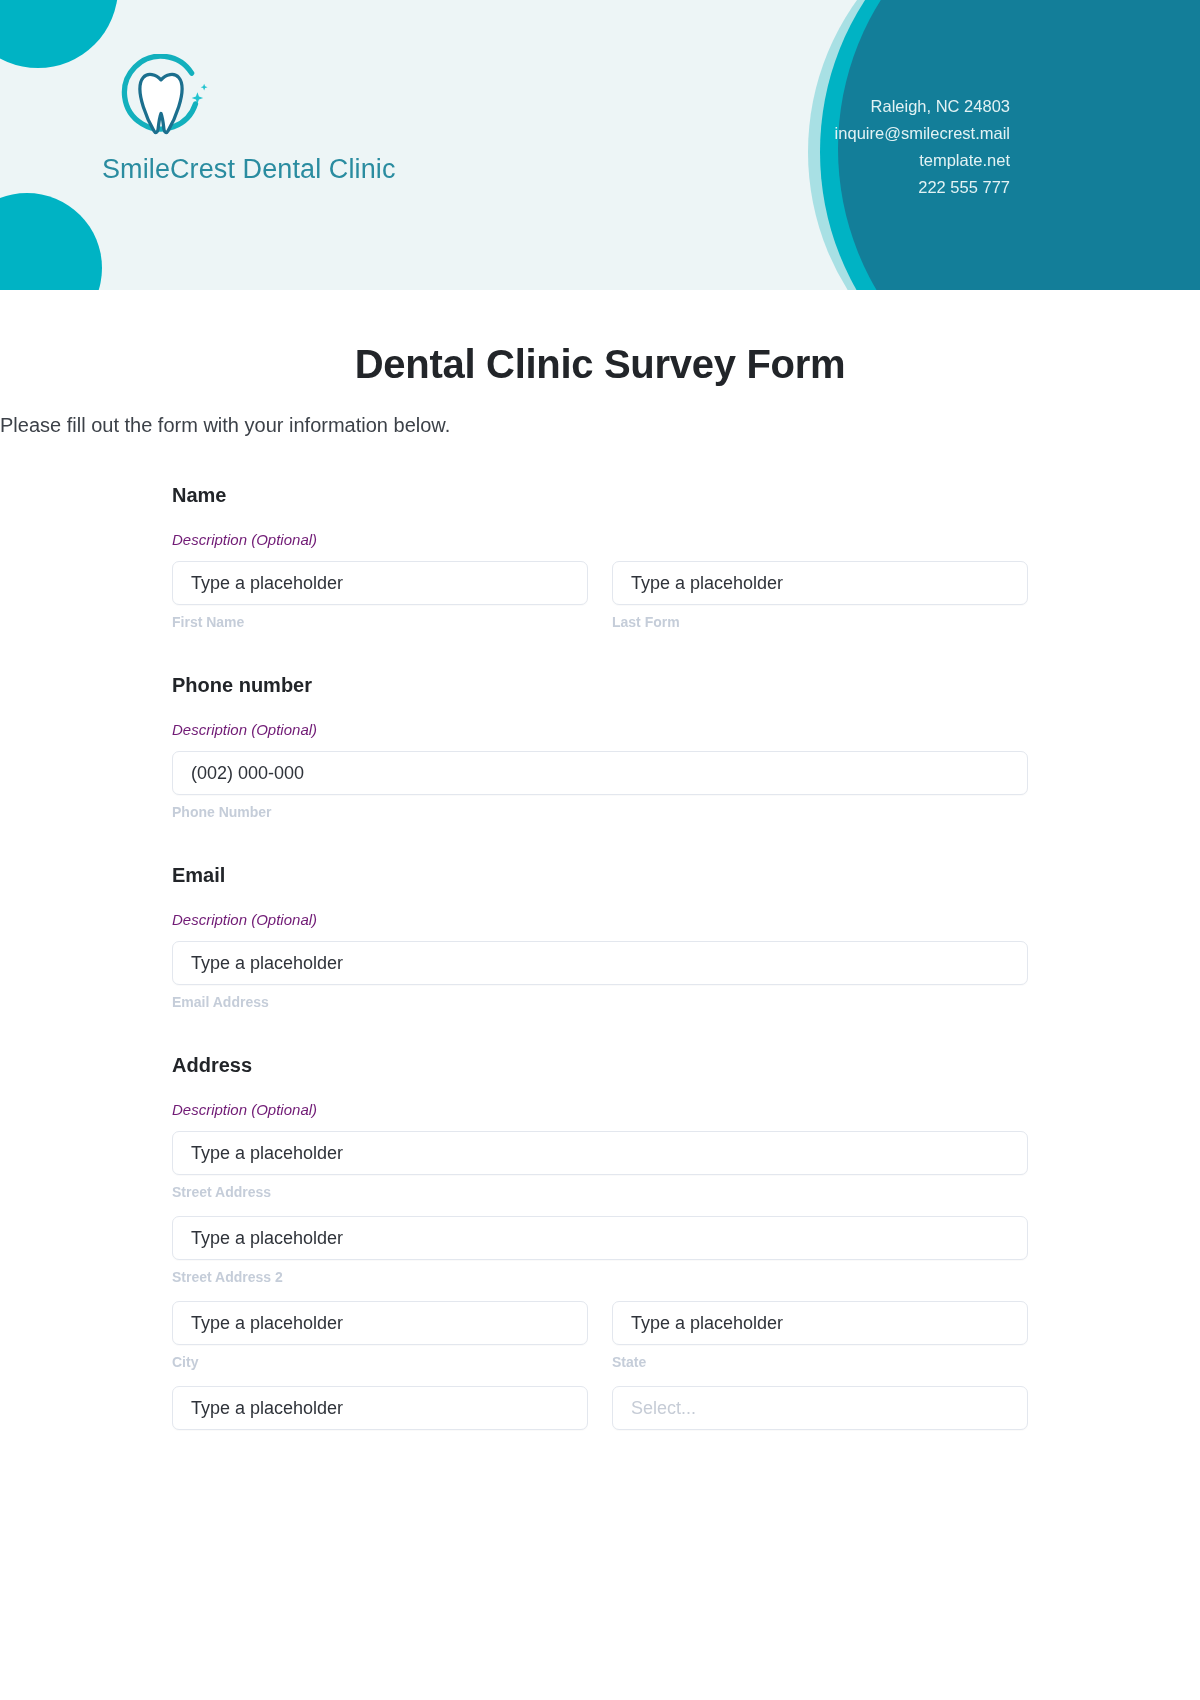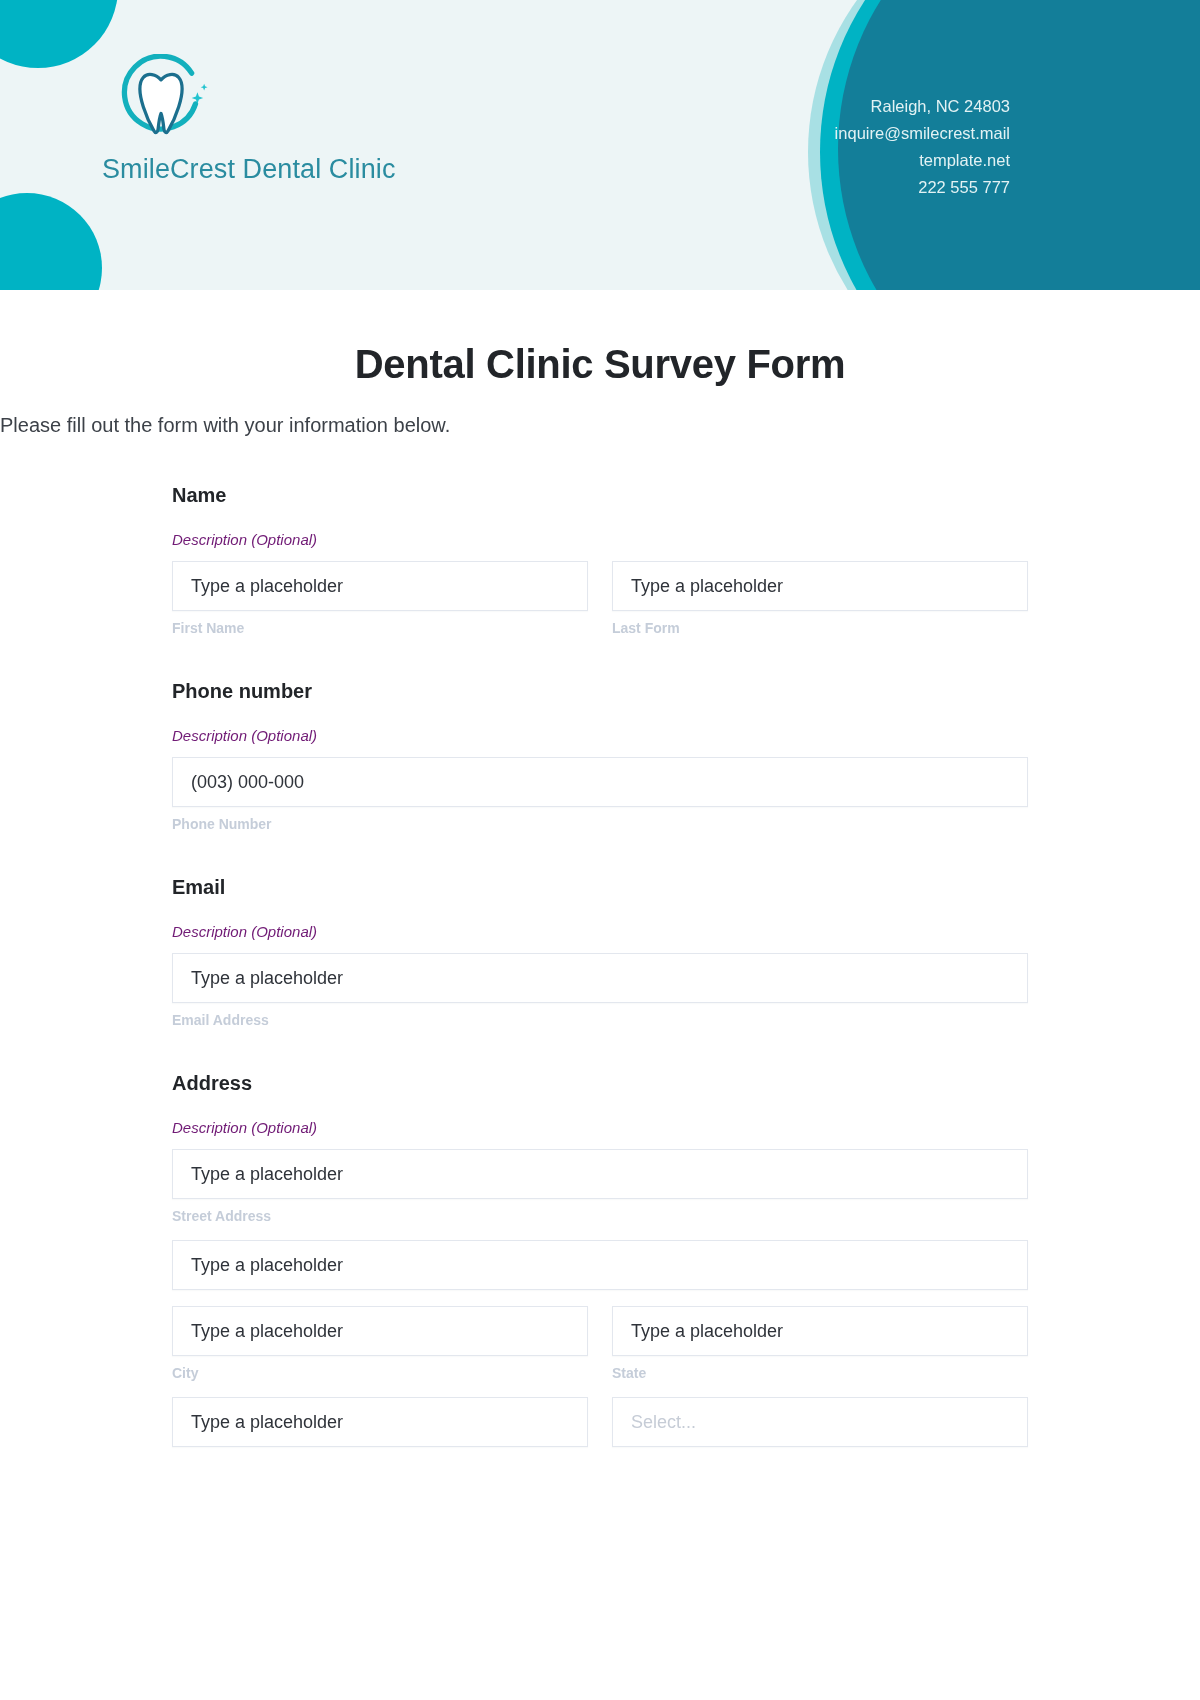--- a/index.html
+++ b/index.html
@@ -161,23 +161,23 @@
     font-size: 15px;
     font-style: italic;
     font-weight: 400;
     color: #701a75;
     margin-bottom: 13px;
     margin-top: 24px;
   }
 
   .input-box {
     width: 100%;
-    height: 50px;
+    height: 44px;
     border: 1px solid #e3e7ee;
-    border-radius: 0;
+    border-radius: 7px;
     background: #ffffff;
     display: flex;
     align-items: center;
     padding: 0 18px;
     font-size: 18px;
     color: #2f333a;
     box-shadow: 0 1px 1px rgba(20,30,50,0.025);
   }
 
   .input-box.is-select { color: #c6ccd6; }
@@ -253,40 +253,41 @@
           <div class="col">
             <div class="input-box">Type a placeholder</div>
             <div class="sub-label">Last Form</div>
           </div>
         </div>
       </div>
 
       <div class="field-block">
         <div class="field-label">Phone number</div>
         <div class="field-desc">Description (Optional)</div>
-        <div class="input-box">(003) 000-000</div>
+        <div class="input-box">(002) 000-000</div>
         <div class="sub-label">Phone Number</div>
       </div>
 
       <div class="field-block">
         <div class="field-label">Email</div>
         <div class="field-desc">Description (Optional)</div>
         <div class="input-box">Type a placeholder</div>
         <div class="sub-label">Email Address</div>
       </div>
 
       <div class="field-block">
         <div class="field-label">Address</div>
         <div class="field-desc">Description (Optional)</div>
 
         <div class="input-box">Type a placeholder</div>
         <div class="sub-label">Street Address</div>
 
         <div class="stack-gap">
           <div class="input-box">Type a placeholder</div>
+          <div class="sub-label">Street Address 2</div>
         </div>
 
         <div class="row-2 stack-gap">
           <div class="col">
             <div class="input-box">Type a placeholder</div>
             <div class="sub-label">City</div>
           </div>
           <div class="col">
             <div class="input-box">Type a placeholder</div>
             <div class="sub-label">State</div>

